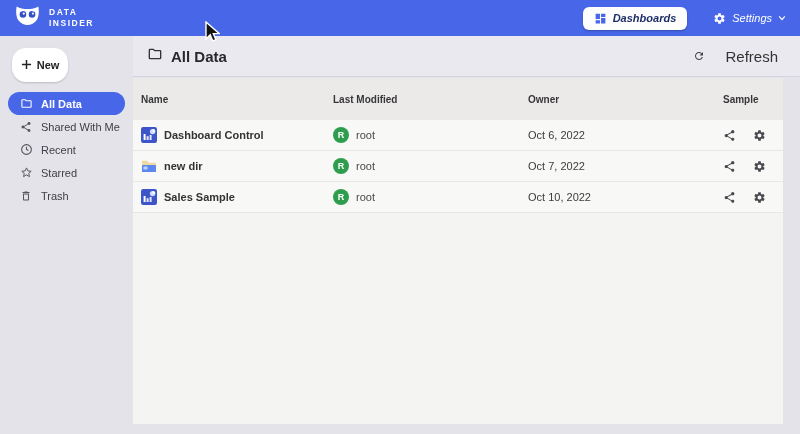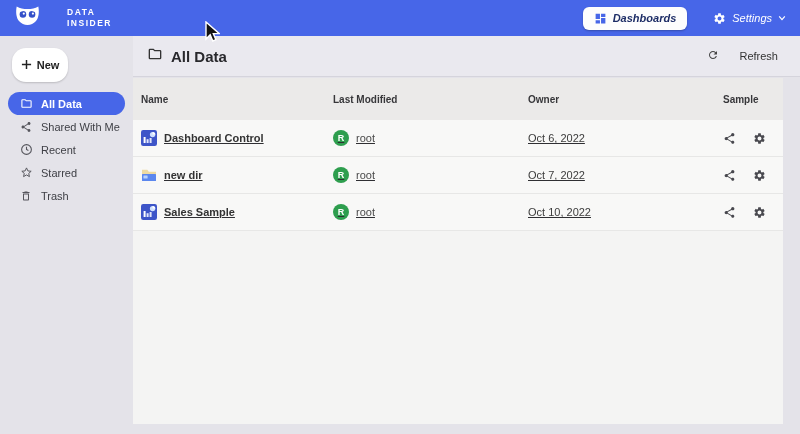--- a/index.html
+++ b/index.html
@@ -10,21 +10,21 @@
     color:#2f2f33;
     position:relative;
   }
 
   
   .navbar {
     height:36px; background:var(--accent,#4766e8);
     display:flex; align-items:center; justify-content:space-between;
     padding:0 14px; color:#fff;
   }
-  .logo { display:flex; align-items:center; gap:26px; }
+  .logo { display:flex; align-items:center; gap:8px; }
   .logo-text { font-size:8.5px; font-weight:bold; letter-spacing:1.5px; line-height:1.35; color:#fff; }
   .nav-right { display:flex; align-items:center; gap:26px;font-style:italic; }
   .nav-btn { display:flex; align-items:center; gap:6px; font-size:11px; color:#fff; cursor:pointer; }
   .nav-btn svg { display:block; }
   .nav-btn-active {
     background:#fdfdfd; color:#1d2d66; font-weight:bold;
     padding:5px 11px; border-radius:6px;
     box-shadow:0 1px 2px rgba(0,0,0,.25);
   }
   .chev { width:8px; height:8px; }
@@ -50,37 +50,37 @@
 
   
   .main { flex:1; display:flex; flex-direction:column; min-width:0; }
   .main-header {
     height:41px; background:#eae9ef; border-bottom:1px solid #d5d4dc;
     display:flex; align-items:center; justify-content:space-between;
     padding:0 22px 0 14px;
   }
   .title-wrap { display:flex; align-items:center; gap:8px; }
   .page-title { font-size:15px; font-weight:bold; color:#28282c; }
-  .refresh-btn { display:flex; align-items:center; gap:20px; font-size:11px; color:#333; cursor:pointer; }
+  .refresh-btn { display:flex; align-items:center; gap:20px; font-size:15px; color:#333; cursor:pointer; }
 
   .content { flex:1; background:var(--page-bg,#e4e3e9); overflow:hidden; }
   .card {
     margin:1px 17px 0 0; background:#f4f4f3; height:346px;
     overflow:hidden;
   }
   .trow, .thead {
     display:grid; grid-template-columns:192px 195px 195px 1fr;
     align-items:center; padding:0 8px;
   }
   .thead {
     height:42px; background:#ebeae9; font-size:10px; font-weight:bold; color:#37373a;
   }
   .trow {
-    height:37px; background:#f8f8f7; border-bottom:1px solid #e7e7e6;
-    font-size:11px; cursor:pointer;text-decoration:underline;
+    height:31px; background:#f8f8f7; border-bottom:1px solid #e7e7e6;
+    font-size:11px; cursor:pointer;
   }
   .name-cell { display:flex; align-items:center; gap:7px; font-weight:bold; color:#333; }
   .file-icon { width:16px; height:16px; flex:0 0 16px; }
   .file-icon svg { display:block; }
   .owner-cell { display:flex; align-items:center; gap:7px; color:#4a4a4a; }
   .avatar {
     width:16px; height:16px; border-radius:50%; background:var(--avatar-green,#2e9e4e);
     color:#fff; font-size:9px; font-weight:bold;
     display:flex; align-items:center; justify-content:center;
   }

